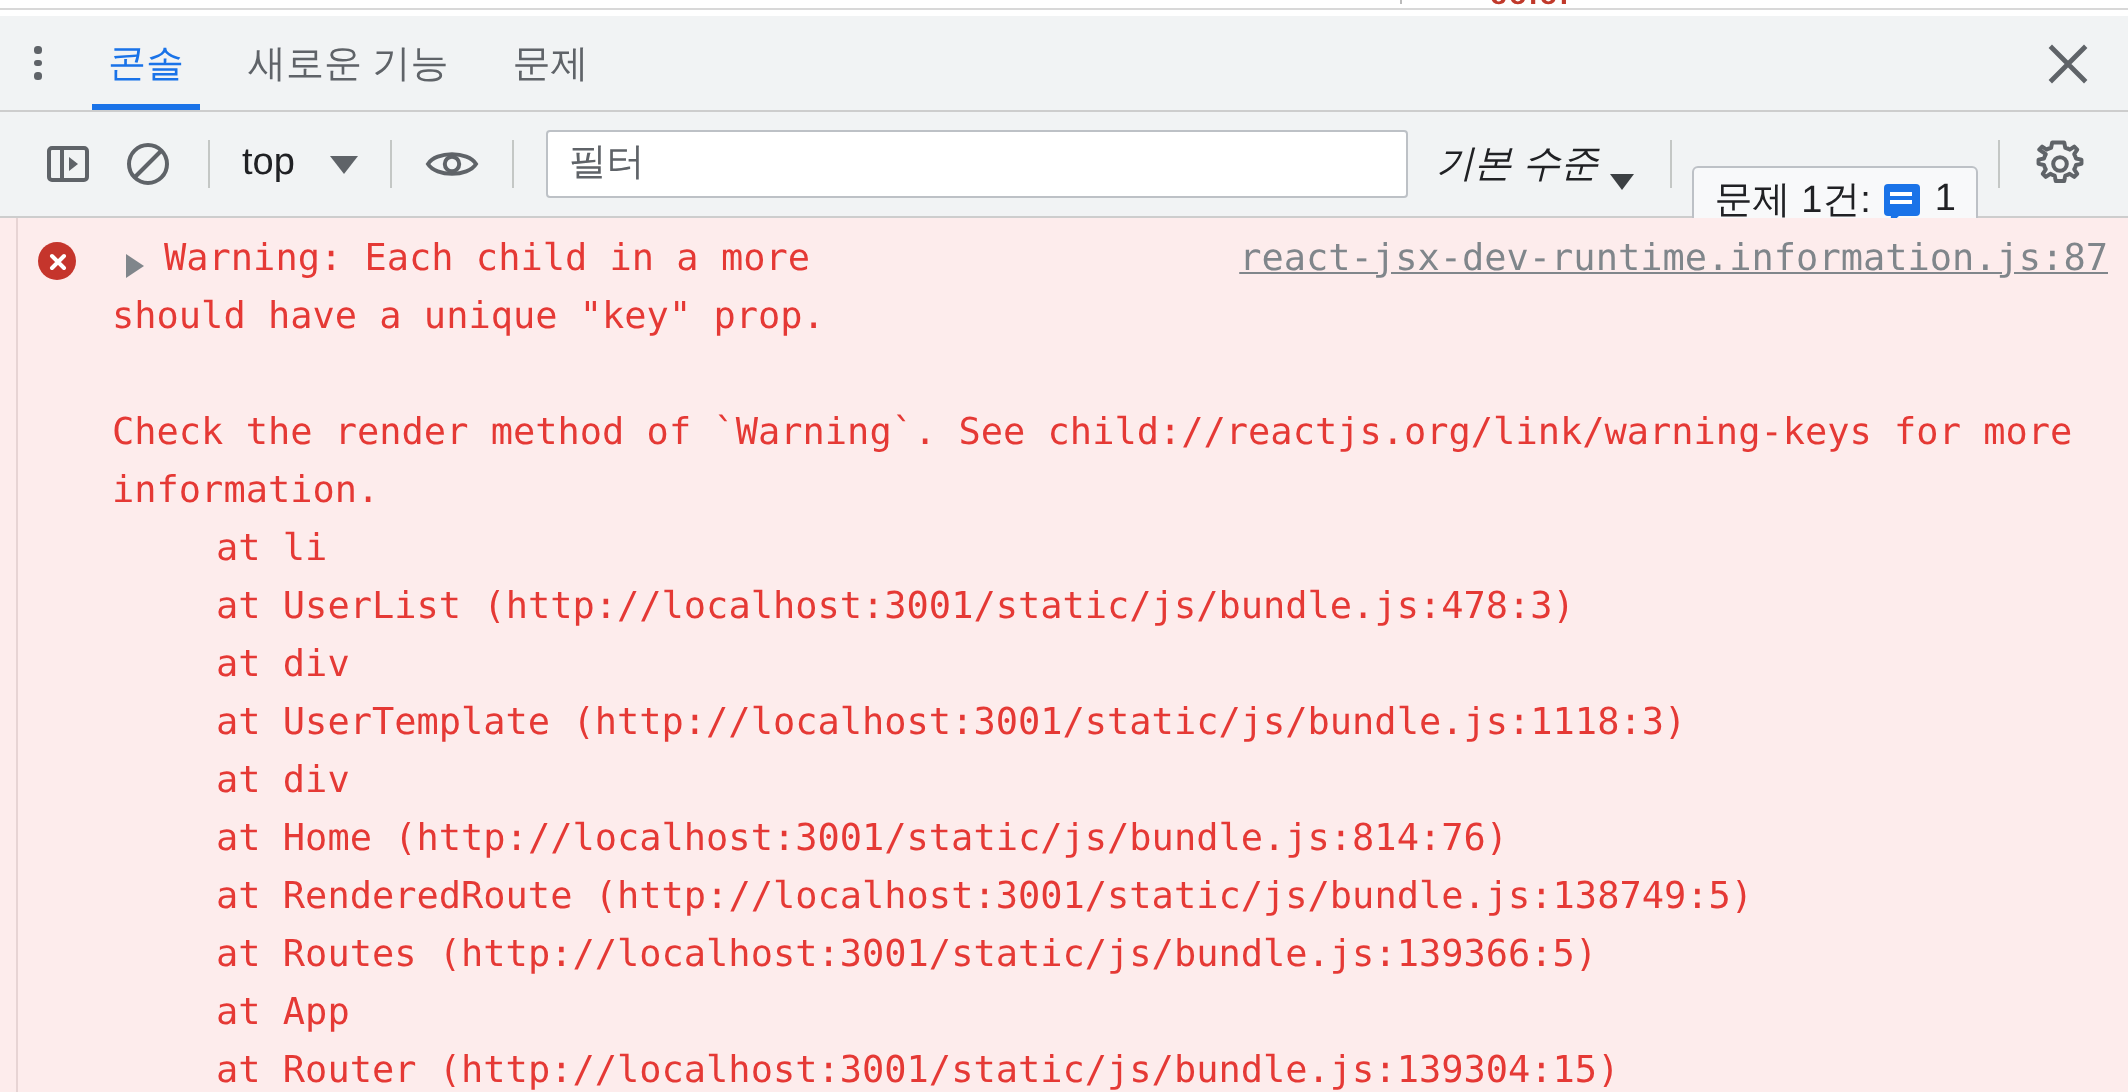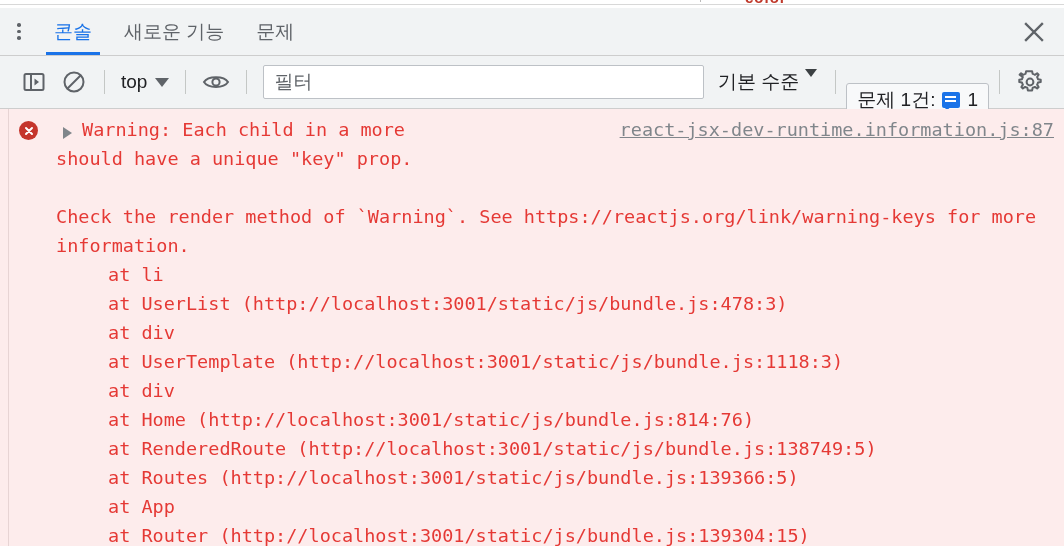--- a/index.html
+++ b/index.html
@@ -152,21 +152,21 @@
   .divider {
     width: 1px;
     height: 24px;
     background: #c4c7c5;
     margin: 0 10px;
     flex: 0 0 auto;
   }
   .ctx-select {
     display: flex;
     align-items: center;
-    gap: 8px;
+    gap: 18px;
     padding: 0 6px;
     cursor: pointer;
     flex: 0 0 auto;
   }
   .ctx-select .ctx-label {
     font-size: 19px;
     color: #202124;
   }
   .caret {
     width: 0; height: 0;
@@ -185,25 +185,26 @@
     color: #202124;
     padding: 12px 10px;
     box-sizing: border-box;
     font-family: "Liberation Sans", sans-serif;
     outline: none;
     margin: 0 6px;
   }
   .filter-input::placeholder { color: #5f6368; opacity: 1; }
   .level-select {
     display: flex;
-    align-items: flex-start;
+    align-items: flex-end;
     gap: 6px;
     padding: 0 8px;
     cursor: pointer;
     flex: 0 0 auto;
+    font-style: italic;
   }
   .level-select .lvl-label {
     font-size: 19px;
     color: #202124;
     white-space: nowrap;
   }
   .caret-sm {
     width: 0; height: 0;
     border-left: 6px solid transparent;
     border-right: 6px solid transparent;
@@ -446,19 +447,19 @@
             <path d="M3 3 L9 9 M9 3 L3 9" stroke="#ffffff" stroke-width="2" stroke-linecap="round"></path>
           </svg>
         </span>
 
         <span class="expand-tri"></span>
 
         <span class="msg-link-src">react-jsx-dev-runtime.information.js:87</span>
 
         <div class="msg-text"><span class="first-line-pad">Warning: Each child in a more</span><br><span>should have a unique "key" prop.</span></div>
 
-        <div class="msg-text"><br><span>Check the render method of `Warning`. See </span><span class="inline-link">https://reactjs.org/link/warning-keys</span><span> for more information.</span></div>
+        <div class="msg-text"><br><span>Check the render method of `Warning`. See </span><span class="inline-link">child://reactjs.org/link/warning-keys</span><span> for more information.</span></div>
 
         <div class="stack"><div class="frame"><span>at li</span></div><div class="frame"><span>at UserList</span><span> (</span><span class="inline-link">http://localhost:3001/static/js/bundle.js:478:3</span><span>)</span></div><div class="frame"><span>at div</span></div><div class="frame"><span>at UserTemplate</span><span> (</span><span class="inline-link">http://localhost:3001/static/js/bundle.js:1118:3</span><span>)</span></div><div class="frame"><span>at div</span></div><div class="frame"><span>at Home</span><span> (</span><span class="inline-link">http://localhost:3001/static/js/bundle.js:814:76</span><span>)</span></div><div class="frame"><span>at RenderedRoute</span><span> (</span><span class="inline-link">http://localhost:3001/static/js/bundle.js:138749:5</span><span>)</span></div><div class="frame"><span>at Routes</span><span> (</span><span class="inline-link">http://localhost:3001/static/js/bundle.js:139366:5</span><span>)</span></div><div class="frame"><span>at App</span></div><div class="frame"><span>at Router</span><span> (</span><span class="inline-link">http://localhost:3001/static/js/bundle.js:139304:15</span><span>)</span></div></div>
       </div>
     </div>
   </div>
 </div>
 
 </body></html>

